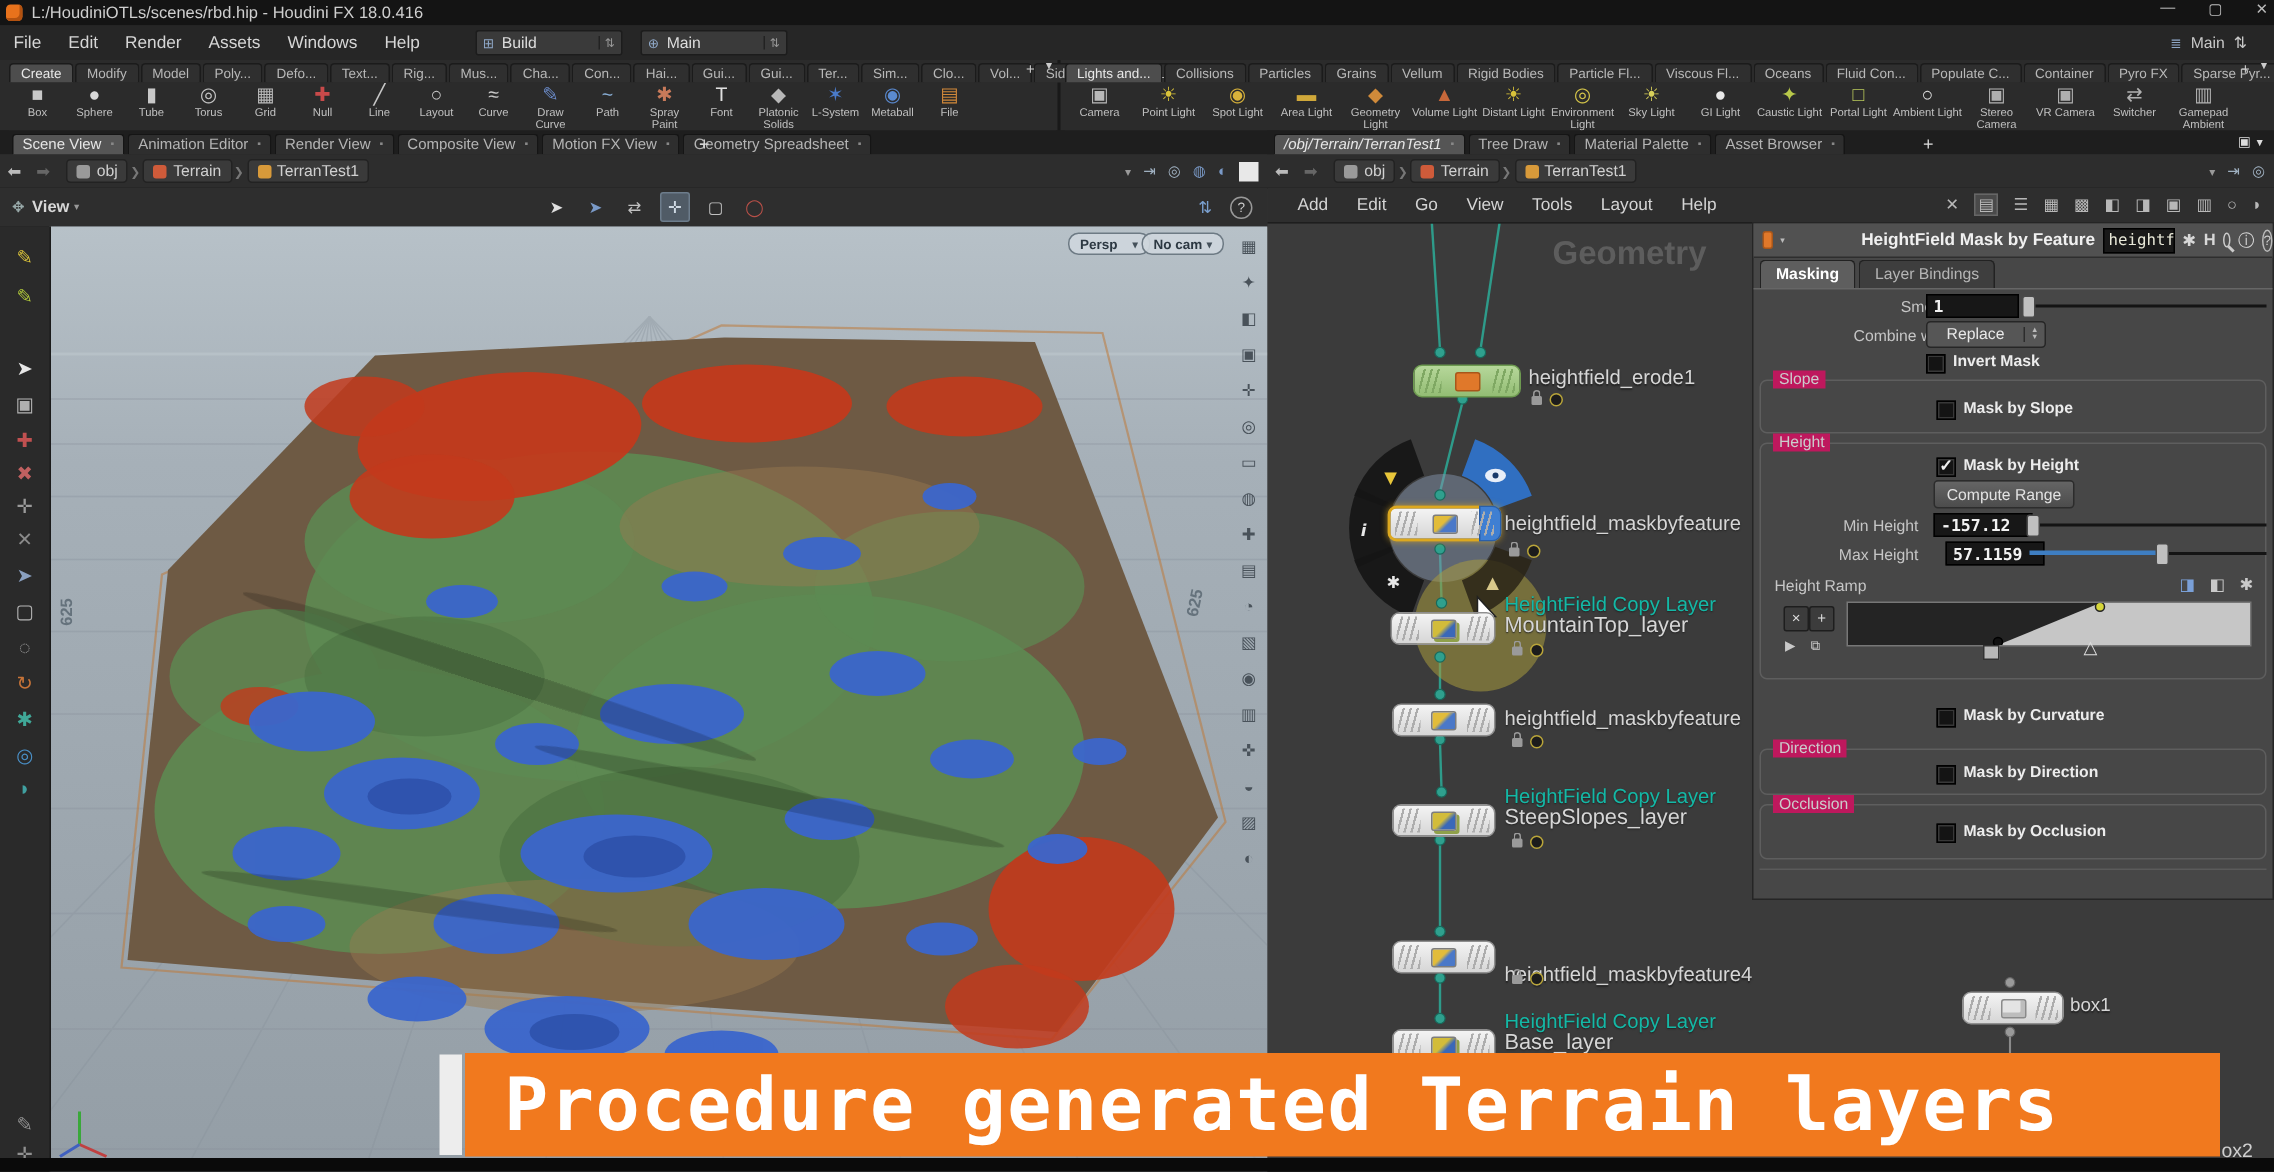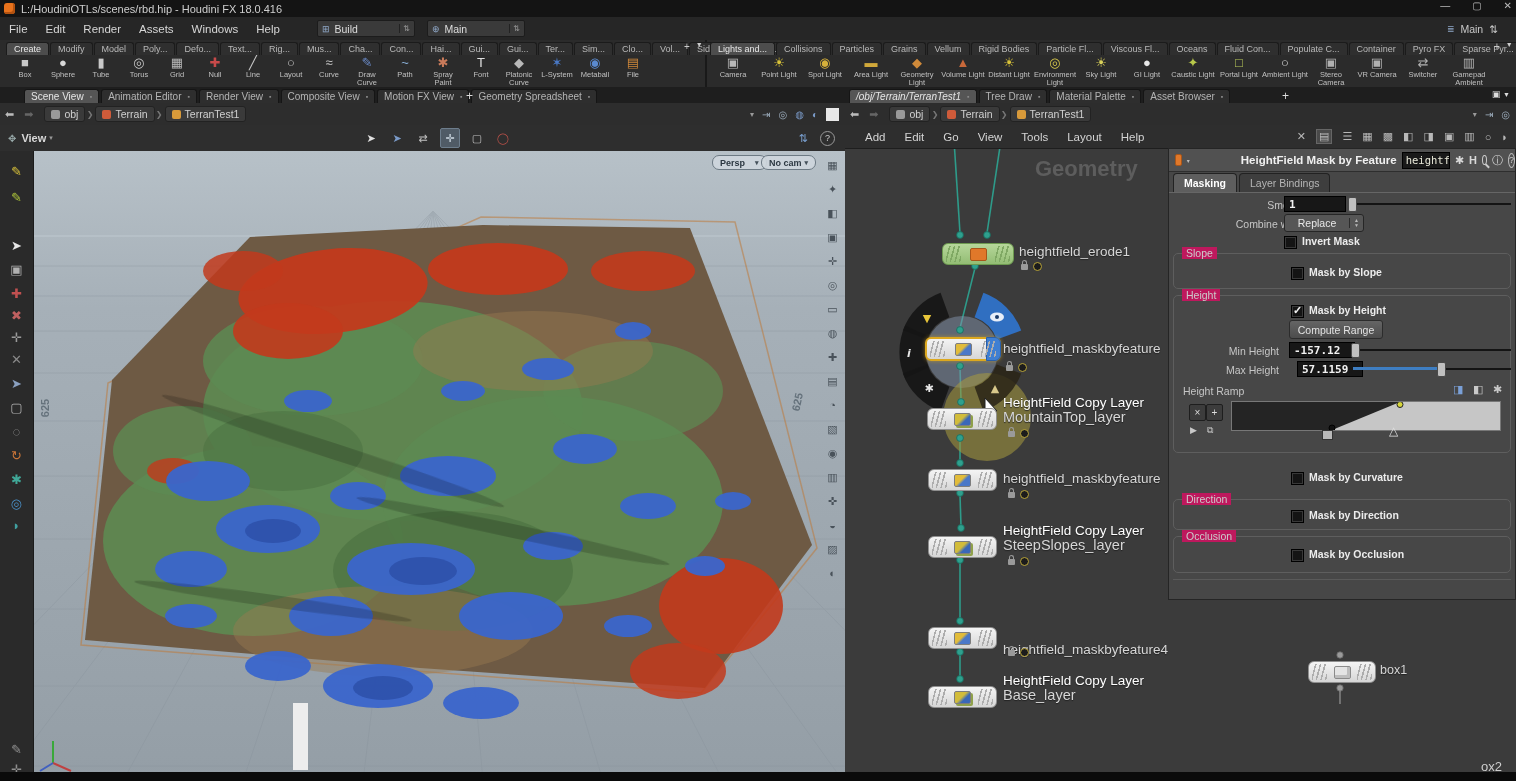--- a/index.html
+++ b/index.html
@@ -99,21 +99,21 @@
   .node.green::before,.node.green::after{background:repeating-linear-gradient(105deg,transparent 0 3px,#7fa863 3px 4.5px);}
   .node.selected{border:2px solid #dca81f;box-shadow:0 0 4px rgba(220,168,31,.6);}
   .node .bluetab{position:absolute;right:-2px;top:-2px;bottom:-2px;width:13px;background:#3f7fd2;border-radius:0 6px 6px 0;border:1px solid #2a5fa8;}
   .nicon{width:15px;height:11px;border-radius:2px;z-index:1;}
   .nicon-erode{background:#e0782a;border:1px solid #a8561a;}
   .nicon-mask{background:linear-gradient(135deg,#e2bc3a 42%,#4a78c8 58%);border:1px solid #7d7d7d;}
   .nicon-copy{background:linear-gradient(135deg,#d2bc3a 45%,#3a68b8 65%);border:1px solid #7d7d7d;box-shadow:2px 2px 0 #8fa04a;}
   .nicon-box{background:#e4e4e4;border:1px solid #8a8a8a;box-shadow:inset -3px -3px 0 #bdbdbd;}
   .nlabel{position:absolute;font-size:13.5px;color:#d6d6d6;white-space:nowrap;z-index:3;text-shadow:0 1px 1px #222;}
   .nlabel.big{font-size:14.5px;}
-  .nlabel.ghost{color:#ffffff;}
+  .nlabel.ghost{color:#14b8a6;}
   .badges{position:absolute;display:flex;gap:5px;align-items:center;z-index:3;}
   .b-lock{width:7px;height:6px;background:#9a9a9a;border-radius:1px;position:relative;}
   .b-lock::before{content:"";position:absolute;left:1px;top:-4px;width:3px;height:4px;border:1.5px solid #9a9a9a;border-bottom:none;border-radius:3px 3px 0 0;}
   .b-byp{width:9px;height:9px;border-radius:50%;background:#1c1c1c;border:1.5px solid #b9a53a;box-sizing:border-box;}
 
   
   .params{position:absolute;left:1168px;top:148px;width:348px;height:452px;background:#474747;
           border:1px solid #252525;box-sizing:border-box;z-index:6;font-size:10.5px;color:#c6c6c6;}
   .phead{position:absolute;left:0;top:0;right:0;height:22px;background:#515151;border-bottom:1px solid #2e2e2e;
          display:flex;align-items:center;gap:5px;padding-left:6px;}
@@ -283,21 +283,21 @@
       <span class="tool-icon" style="color: rgb(200, 122, 90);">✱</span>
       <span class="tool-label">Spray Paint</span>
     </div>
       <div class="tool" style="width:38px;">
       <span class="tool-icon" style="color: rgb(224, 224, 224);">T</span>
       <span class="tool-label">Font</span>
     </div>
       <div class="tool" style="width:38px;">
       <span class="tool-icon" style="color: rgb(184, 184, 184);">◆</span>
       <span class="tool-label">Platonic
-Curve</span>
+Solids</span>
     </div>
       <div class="tool" style="width:38px;">
       <span class="tool-icon" style="color: rgb(74, 122, 200);">✶</span>
       <span class="tool-label">L-System</span>
     </div>
       <div class="tool" style="width:38px;">
       <span class="tool-icon" style="color: rgb(90, 138, 208);">◉</span>
       <span class="tool-label">Metaball</span>
     </div>
       <div class="tool" style="width:38px;">
@@ -396,21 +396,21 @@
       <span class="tool-icon" style="color: rgb(176, 176, 176);">⇄</span>
       <span class="tool-label">Switcher</span>
     </div>
       <div class="tool" style="width:46px;">
       <span class="tool-icon" style="color: rgb(176, 176, 176);">▥</span>
       <span class="tool-label">Gamepad
 Ambient</span>
     </div>
     </div>
 
-  <div class="pane-tabs" style="left:0;width:845px;padding-left:24px;">
+  <div class="pane-tabs" style="left:0;width:845px;padding-left:8px;">
 
   <span class="tab active">
         <span>Scene View</span>
         <span class="closebox">▪</span>
       </span>
       <span class="tab">
         <span>Animation Editor</span>
         <span class="closebox">▪</span>
       </span>
       <span class="tab">
@@ -947,16 +947,19 @@
 
     <div class="pgroup" style="top:387px;height:37px;">
       <span class="pgroup-label">Occlusion</span>
     </div>
     <span class="cb" style="left:122px;top:400px;"></span>
     <div class="pbold" style="left:140px;top:399px;">Mask by Occlusion</div>
     <div class="abs" style="left:4px;top:430px;width:338px;height:1px;background:#5a5a5a;"></div>
   </div>
 
   <div class="whitebar"></div>
+  <div class="banner">
+    <span class="banner-text">Procedure generated Terrain layers</span>
+  </div>
   <div class="box2label">ox2</div>
   <div class="bottomstrip"></div>
 
 </div>
 
 </body></html>

